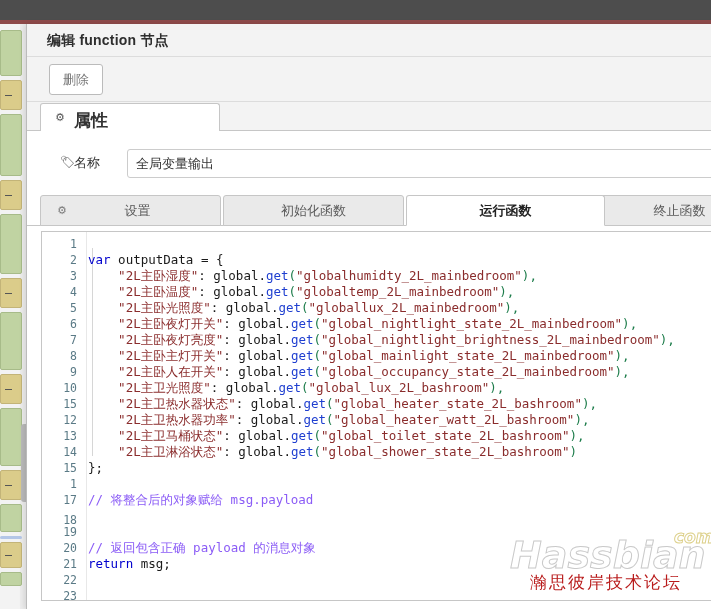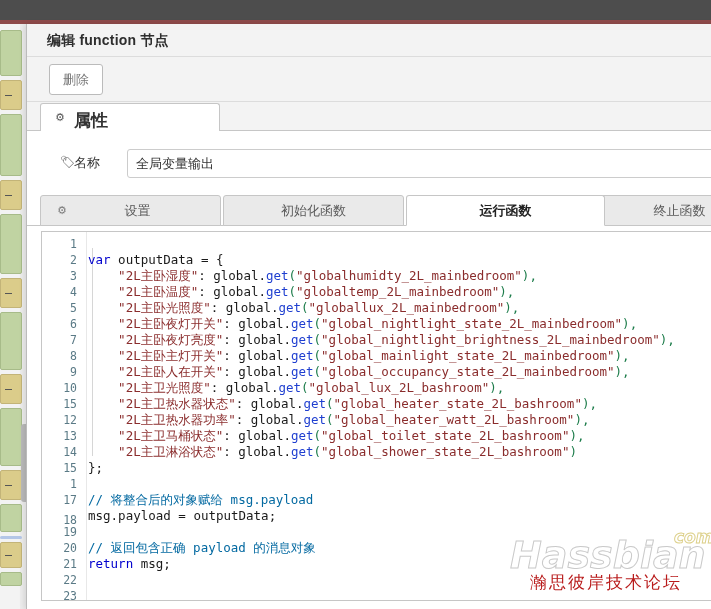--- a/index.html
+++ b/index.html
@@ -235,21 +235,21 @@
   .indent-guide {
     position: absolute; left: 4px; top: 16px;
     width: 1px; height: 208px;
     background: #d6d6d6;
   }
   .k  { color: #0000cd; }              
   .fn { color: #1f3fd0; }              
   .s  { color: #8a2c2c; }              
   .q  { color: #1c7c4a; }              
   .p  { color: #1a1a1a; }              
-  .cm { color: #0369a1; }              
+  .cm { color: #8b5cf6; }              
   .br { color: #1a1a1a; }
 
   
   .watermark {
     position: absolute; left: 510px; top: 533px;
     width: 190px; height: 70px;
     pointer-events: none;
   }
   .wm-main {
     position: absolute; left: 0; top: 0;
@@ -398,21 +398,20 @@
             <div class="code-line" style="top: 116px;"><span class="p">    </span><span class="s">"2L主卧主灯开关"</span><span class="p">: </span><span class="p">global</span><span class="p">.</span><span class="fn">get</span><span class="q">(</span><span class="s">"global_mainlight_state_2L_mainbedroom"</span><span class="q">)</span><span class="q">,</span></div>
             <div class="code-line" style="top: 132px;"><span class="p">    </span><span class="s">"2L主卧人在开关"</span><span class="p">: </span><span class="p">global</span><span class="p">.</span><span class="fn">get</span><span class="q">(</span><span class="s">"global_occupancy_state_2L_mainbedroom"</span><span class="q">)</span><span class="q">,</span></div>
             <div class="code-line" style="top: 148px;"><span class="p">    </span><span class="s">"2L主卫光照度"</span><span class="p">: </span><span class="p">global</span><span class="p">.</span><span class="fn">get</span><span class="q">(</span><span class="s">"global_lux_2L_bashroom"</span><span class="q">)</span><span class="q">,</span></div>
             <div class="code-line" style="top: 164px;"><span class="p">    </span><span class="s">"2L主卫热水器状态"</span><span class="p">: </span><span class="p">global</span><span class="p">.</span><span class="fn">get</span><span class="q">(</span><span class="s">"global_heater_state_2L_bashroom"</span><span class="q">)</span><span class="q">,</span></div>
             <div class="code-line" style="top: 180px;"><span class="p">    </span><span class="s">"2L主卫热水器功率"</span><span class="p">: </span><span class="p">global</span><span class="p">.</span><span class="fn">get</span><span class="q">(</span><span class="s">"global_heater_watt_2L_bashroom"</span><span class="q">)</span><span class="q">,</span></div>
             <div class="code-line" style="top: 196px;"><span class="p">    </span><span class="s">"2L主卫马桶状态"</span><span class="p">: </span><span class="p">global</span><span class="p">.</span><span class="fn">get</span><span class="q">(</span><span class="s">"global_toilet_state_2L_bashroom"</span><span class="q">)</span><span class="q">,</span></div>
             <div class="code-line" style="top: 212px;"><span class="p">    </span><span class="s">"2L主卫淋浴状态"</span><span class="p">: </span><span class="p">global</span><span class="p">.</span><span class="fn">get</span><span class="q">(</span><span class="s">"global_shower_state_2L_bashroom"</span><span class="q">)</span></div>
             <div class="code-line" style="top: 228px;"><span class="br">};</span></div>
             <div class="code-line" style="top: 244px;"></div>
             <div class="code-line" style="top: 260px;"><span class="cm">// 将整合后的对象赋给 msg.payload</span></div>
-            <div class="code-line" style="top: 276px;"><span class="p">msg</span><span class="p">.</span><span class="p">payload </span><span class="p">= </span><span class="p">outputData;</span></div>
             <div class="code-line" style="top: 292px;"></div>
             <div class="code-line" style="top: 308px;"><span class="cm">// 返回包含正确 payload 的消息对象</span></div>
             <div class="code-line" style="top: 324px;"><span class="k">return </span><span class="p">msg;</span></div>
             <div class="code-line" style="top: 340px;"></div>
             <div class="code-line" style="top: 356px;"></div>
           </div>
       </div>
 
     </div>
   </div>

